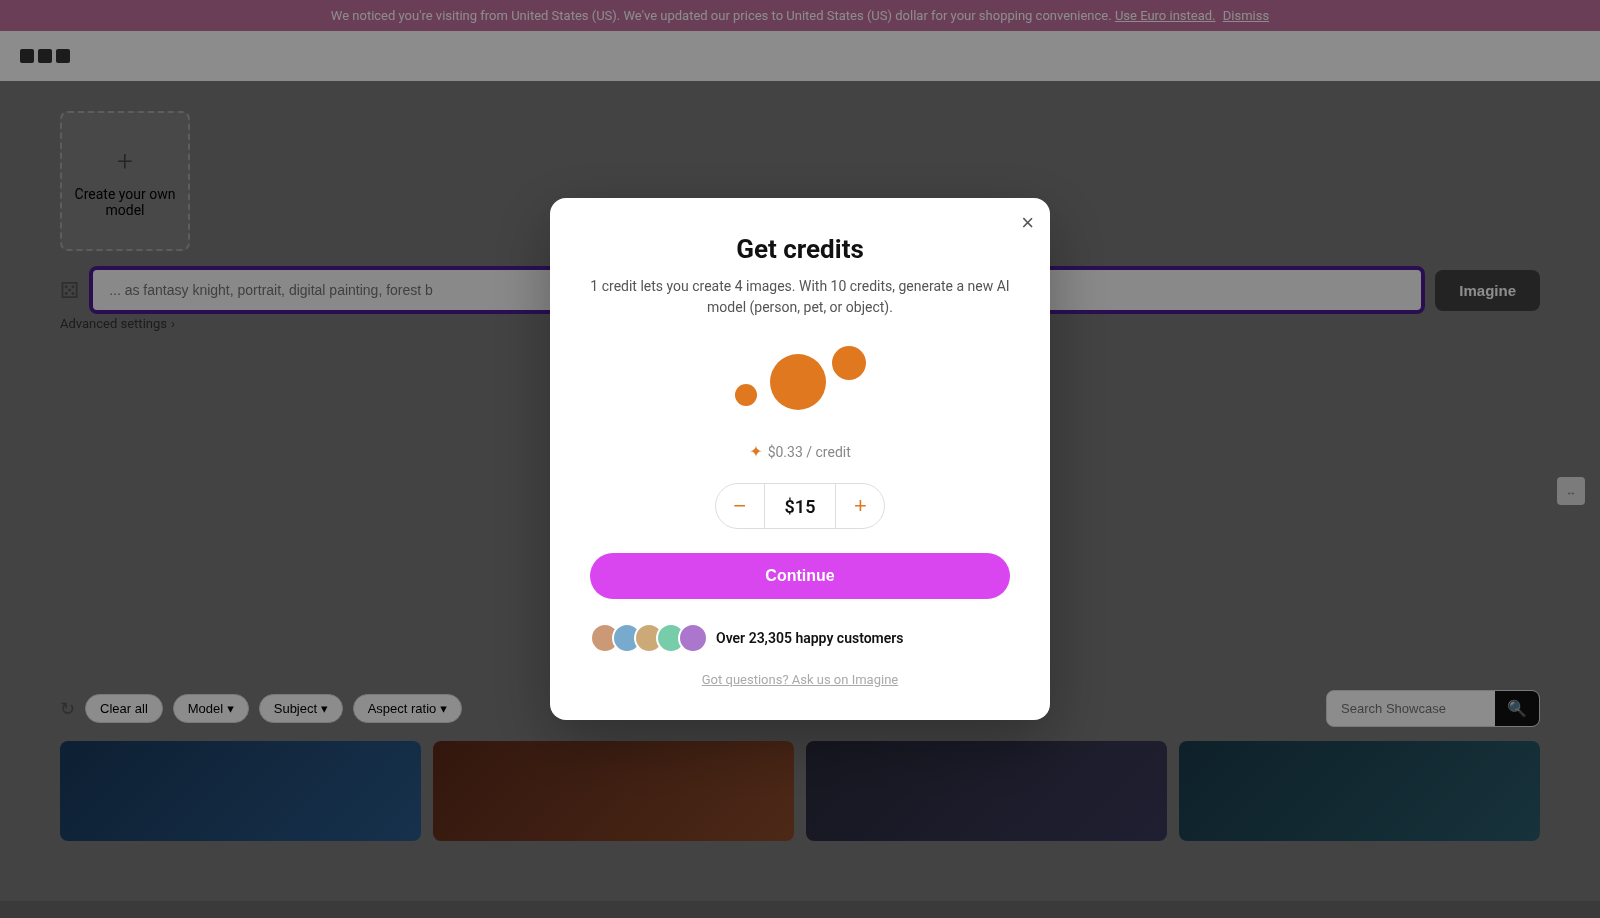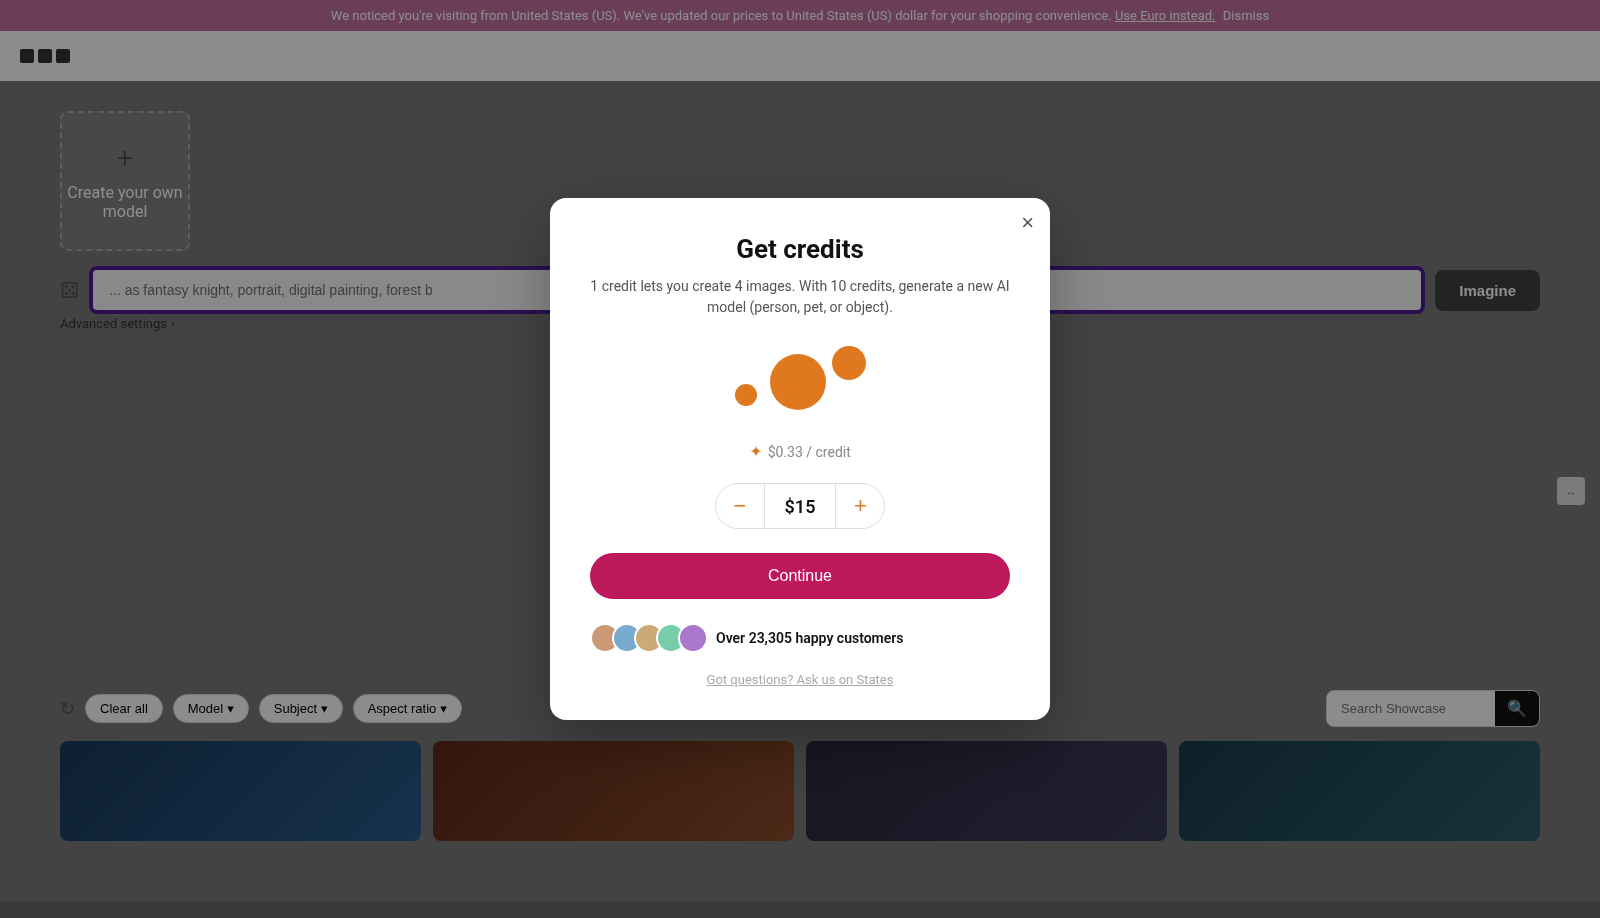--- a/index.html
+++ b/index.html
@@ -21,20 +21,21 @@
       position: relative;
       z-index: 10;
     }
     .top-banner a {
       color: white;
       text-decoration: underline;
       cursor: pointer;
     }
     .top-banner .dismiss {
       color: white;
+      text-decoration: underline;
       cursor: pointer;
       margin-left: 4px;
     }
 
     
     .navbar {
       background: #fff;
       height: 50px;
       display: flex;
       align-items: center;
@@ -79,22 +80,22 @@
       cursor: pointer;
       color: #333;
     }
     .create-model-card .plus-icon {
       font-size: 28px;
       font-weight: 300;
       color: #444;
       margin-bottom: 8px;
     }
     .create-model-card .card-label {
-      font-size: 16px;
-      color: #ffffff;
+      font-size: 14px;
+      color: #000000;
       text-align: center;
     }
 
     
     .prompt-area {
       position: absolute;
       top: 185px;
       left: 60px;
       right: 60px;
       display: flex;
@@ -375,28 +376,28 @@
       color: #111;
       padding: 0 20px;
       border-left: 1.5px solid #ddd;
       border-right: 1.5px solid #ddd;
       height: 44px;
       display: flex;
       align-items: center;
     }
 
     .continue-btn {
-      background: #be185d;
+      background: #d946ef;
       color: white;
       border: none;
       border-radius: 30px;
       width: 100%;
       padding: 14px;
       font-size: 16px;
-      font-weight: 400;
+      font-weight: 700;
       cursor: pointer;
       margin-bottom: 24px;
     }
 
     .social-proof {
       display: flex;
       flex-direction: row;
       align-items: center;
       gap: 8px;
       margin-bottom: 16px;
@@ -544,16 +545,16 @@
       <div class="avatar-row">
         <div class="avatar"></div>
         <div class="avatar"></div>
         <div class="avatar"></div>
         <div class="avatar"></div>
         <div class="avatar"></div>
       </div>
       <div class="social-text">Over 23,305 happy customers</div>
     </div>
 
-    <a class="discord-link">Got questions? Ask us on States</a>
+    <a class="discord-link">Got questions? Ask us on Imagine</a>
 
   </div>
 </div>
 
 </body></html>

